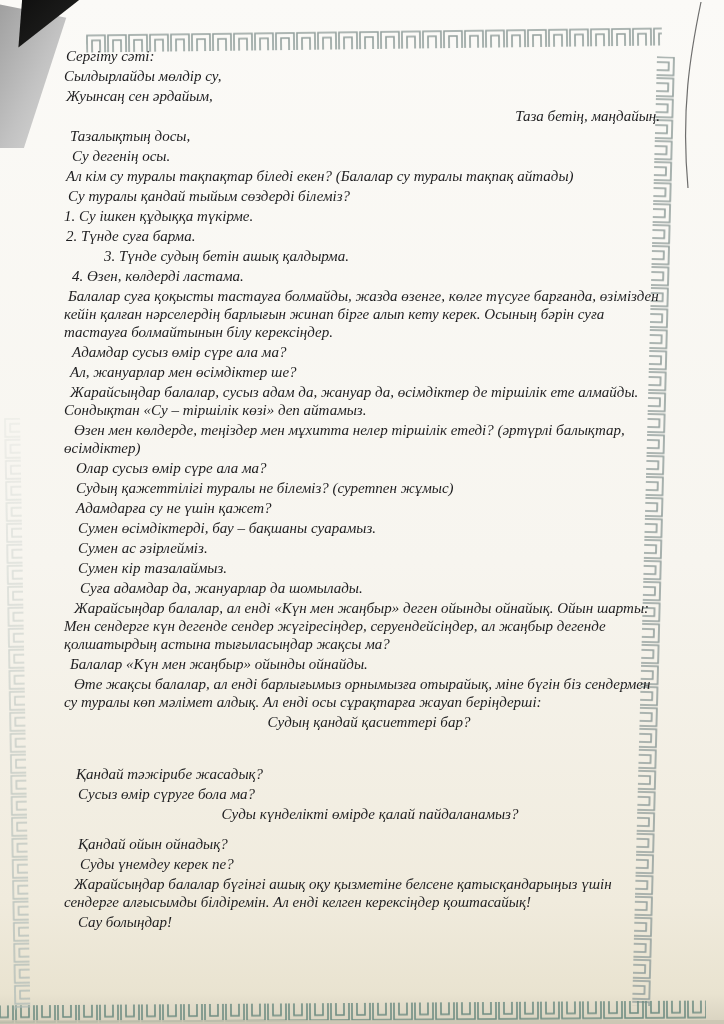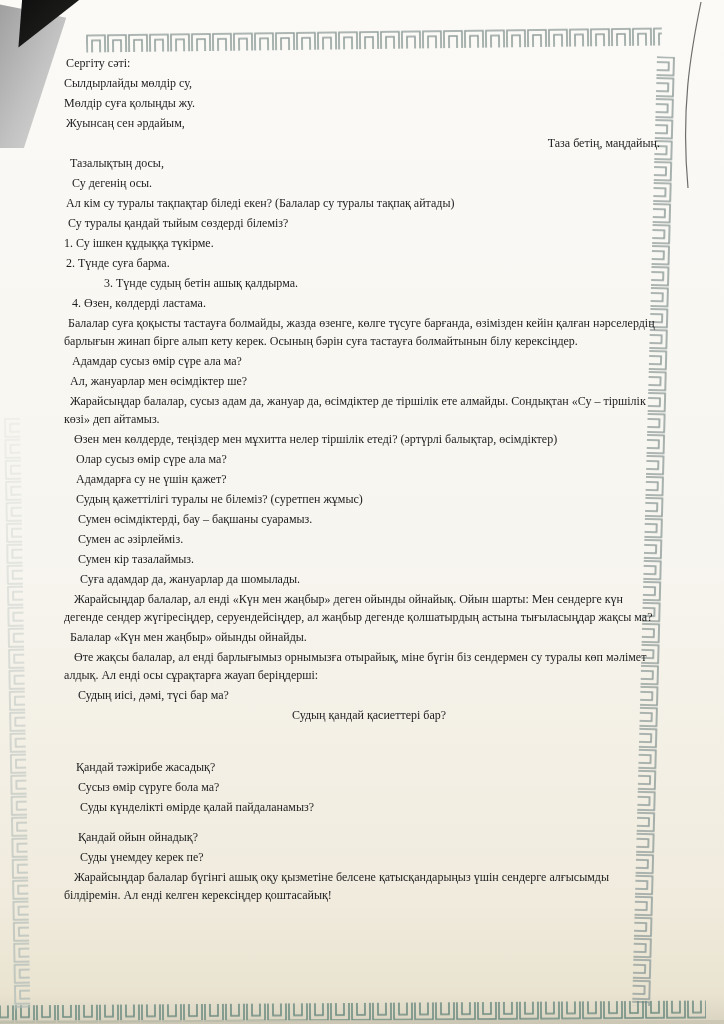--- a/index.html
+++ b/index.html
@@ -27,23 +27,23 @@
   .meander svg{display:block;}
   .border-top{left:86px;top:27px;transform:rotate(-0.7deg);color:var(--border-soft,#93a09d);}
   .border-right{left:654px;top:56px;transform-origin:top left;transform:rotate(1.5deg);color:var(--border-soft,#93a09d);}
   .border-bottom{left:-6px;top:1000px;transform:rotate(-0.4deg);color:var(--border-strong,#6f8d82);}
   .border-left{left:1px;top:418px;transform-origin:top left;transform:rotate(-1deg);color:var(--border-faint,#aebab6);
     -webkit-mask-image:linear-gradient(to bottom,rgba(0,0,0,.15),rgba(0,0,0,.55) 45%,rgba(0,0,0,.95));
     mask-image:linear-gradient(to bottom,rgba(0,0,0,.15),rgba(0,0,0,.55) 45%,rgba(0,0,0,.95));
   }
   
   .doc{
-    position:absolute;left:64px;top:54px;width:596px;
+    position:absolute;left:64px;top:47px;width:596px;
     color:var(--ink,#1d1d1f);
-    font-size:12px;line-height:18px;
+    font-size:15px;line-height:18px;font-style:italic;
   }
   .doc p.line{margin:0 0 2px 0;}
   .bottom-edge{position:absolute;left:0;top:1020px;width:724px;height:4px;background:#c9c4b2;opacity:.8;}
 </style>
 </head>
 <body style="--ink: #1d1d1f; --border-soft: #93a09d; --border-strong: #6f8d82; --border-faint: #aebab6;">
 
 <div class="page">
 
   <div class="meander border-top">
@@ -93,49 +93,48 @@
   <div class="corner-shadow"></div>
   <div class="corner-black"></div>
   <svg class="hairline" xmlns="http://www.w3.org/2000/svg">
     <path d="M701,2 C690,55 681,110 688,188" fill="none" stroke="#3f3f3f" stroke-width="1.2" opacity="0.75"></path>
   </svg>
   <div class="bottom-edge"></div>
 
   <div class="doc">
       <p class="line" style="text-indent: 2px;">Сергіту сәті:</p>
       <p class="line" style="text-indent: 0px;">Сылдырлайды мөлдір су,</p>
-      <p class="line" style="text-indent: 0px;">Мөлдір суға қолыңды жу.</p>
       <p class="line" style="text-indent: 2px;">Жуынсаң сен әрдайым,</p>
       <p class="line" style="text-indent: 4px; text-align: right;">Таза бетің, маңдайың.</p>
       <p class="line" style="text-indent: 6px;">Тазалықтың досы,</p>
       <p class="line" style="text-indent: 8px;">Су дегенің осы.</p>
       <p class="line" style="text-indent: 2px;">Ал кім су туралы тақпақтар біледі екен? (Балалар су туралы тақпақ айтады)</p>
       <p class="line" style="text-indent: 4px;">Су туралы қандай тыйым сөздерді білеміз?</p>
       <p class="line" style="text-indent: 0px;">1. Су ішкен құдыққа түкірме.</p>
       <p class="line" style="text-indent: 2px;">2. Түнде суға барма.</p>
       <p class="line" style="text-indent: 4px; margin-left: 36px;">3. Түнде судың бетін ашық қалдырма.</p>
       <p class="line" style="text-indent: 8px;">4. Өзен, көлдерді ластама.</p>
       <p class="line" style="text-indent: 4px;">Балалар суға қоқысты тастауға болмайды, жазда өзенге, көлге түсуге барғанда, өзімізден кейін қалған нәрселердің барлығын жинап бірге алып кету керек. Осының бәрін суға тастауға болмайтынын білу керексіңдер.</p>
       <p class="line" style="text-indent: 8px;">Адамдар сусыз өмір сүре ала ма?</p>
       <p class="line" style="text-indent: 6px;">Ал, жануарлар мен өсімдіктер ше?</p>
       <p class="line" style="text-indent: 6px;">Жарайсыңдар балалар, сусыз адам да, жануар да, өсімдіктер де тіршілік ете алмайды. Сондықтан «Су – тіршілік көзі» деп айтамыз.</p>
       <p class="line" style="text-indent: 10px;">Өзен мен көлдерде, теңіздер мен мұхитта нелер тіршілік етеді? (әртүрлі балықтар, өсімдіктер)</p>
       <p class="line" style="text-indent: 12px;">Олар сусыз өмір сүре ала ма?</p>
+      <p class="line" style="text-indent: 12px;">Судың қажеттілігі туралы не білеміз? (суретпен жұмыс)</p>
       <p class="line" style="text-indent: 12px;">Адамдарға су не үшін қажет?</p>
-      <p class="line" style="text-indent: 12px;">Судың қажеттілігі туралы не білеміз? (суретпен жұмыс)</p>
       <p class="line" style="text-indent: 14px;">Сумен өсімдіктерді, бау – бақшаны суарамыз.</p>
       <p class="line" style="text-indent: 14px;">Сумен ас әзірлейміз.</p>
       <p class="line" style="text-indent: 14px;">Сумен кір тазалаймыз.</p>
       <p class="line" style="text-indent: 16px;">Суға адамдар да, жануарлар да шомылады.</p>
       <p class="line" style="text-indent: 10px;">Жарайсыңдар балалар, ал енді «Күн мен жаңбыр» деген ойынды ойнайық. Ойын шарты: Мен сендерге күн дегенде сендер жүгіресіңдер, серуендейсіңдер, ал жаңбыр дегенде қолшатырдың астына тығыласыңдар жақсы ма?</p>
       <p class="line" style="text-indent: 6px;">Балалар «Күн мен жаңбыр» ойынды ойнайды.</p>
       <p class="line" style="text-indent: 10px;">Өте жақсы балалар, ал енді барлығымыз орнымызға отырайық, міне бүгін біз сендермен су туралы көп мәлімет алдық. Ал енді осы сұрақтарға жауап беріңдерші:</p>
-      <p class="line" style="text-indent: 14px;">Судың иісі, дәмі, түсі бар ма?</p>
       <p class="line" style="text-indent: 14px; text-align: center;">Судың қандай қасиеттері бар?</p>
       <p class="line" style="text-indent: 12px; margin-top: 34px;">Қандай тәжірибе жасадық?</p>
       <p class="line" style="text-indent: 14px;">Сусыз өмір сүруге бола ма?</p>
-      <p class="line" style="text-indent: 16px;">Суды күнделікті өмірде қалай пайдаланамыз?</p>
+      <p class="line" style="text-indent: 16px; text-align: center;">Суды күнделікті өмірде қалай пайдаланамыз?</p>
       <p class="line" style="text-indent: 14px; margin-top: 12px;">Қандай ойын ойнадық?</p>
       <p class="line" style="text-indent: 16px;">Суды үнемдеу керек пе?</p>
       <p class="line" style="text-indent: 10px;">Жарайсыңдар балалар бүгінгі ашық оқу қызметіне  белсене қатысқандарыңыз үшін сендерге алғысымды білдіремін. Ал енді келген керексіңдер қоштасайық!</p>
+      <p class="line" style="text-indent: 14px;">Сау болыңдар!</p>
     </div>
 
 </div>
 
 </body></html>

